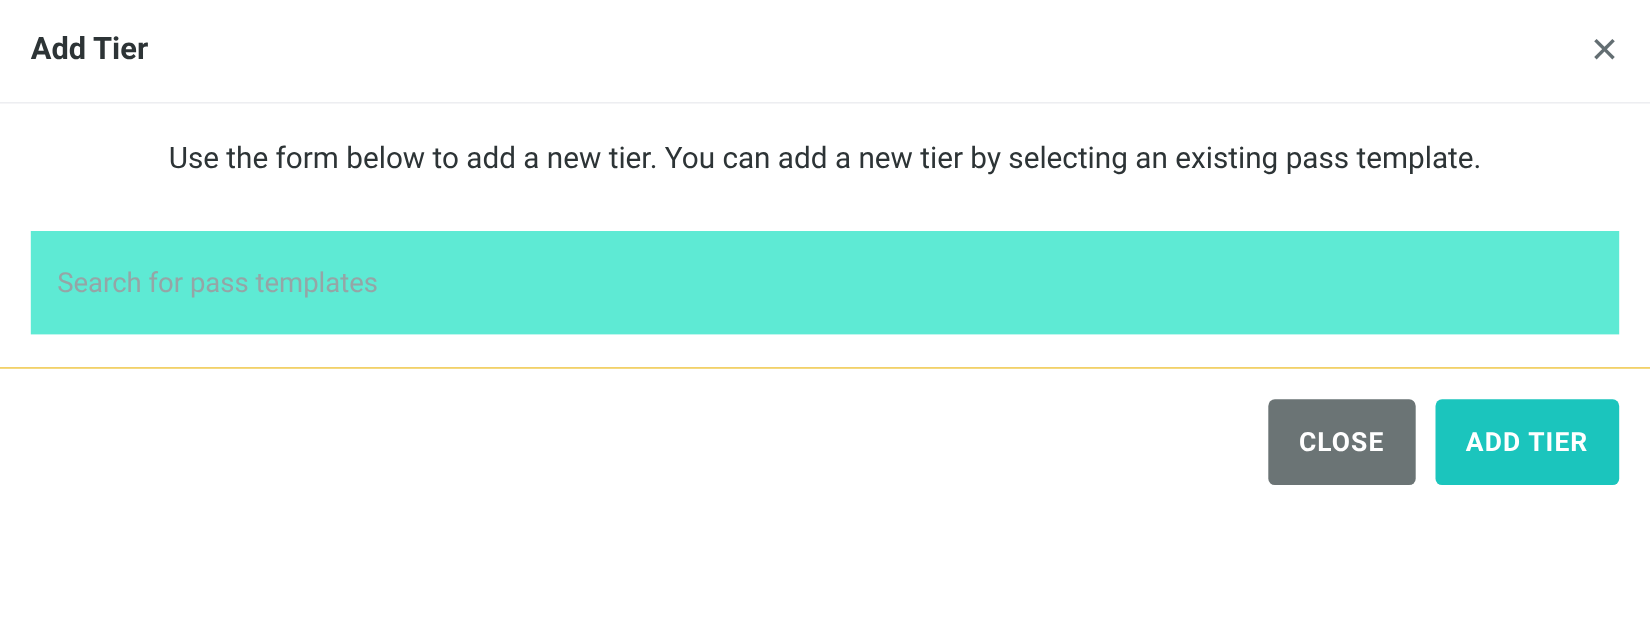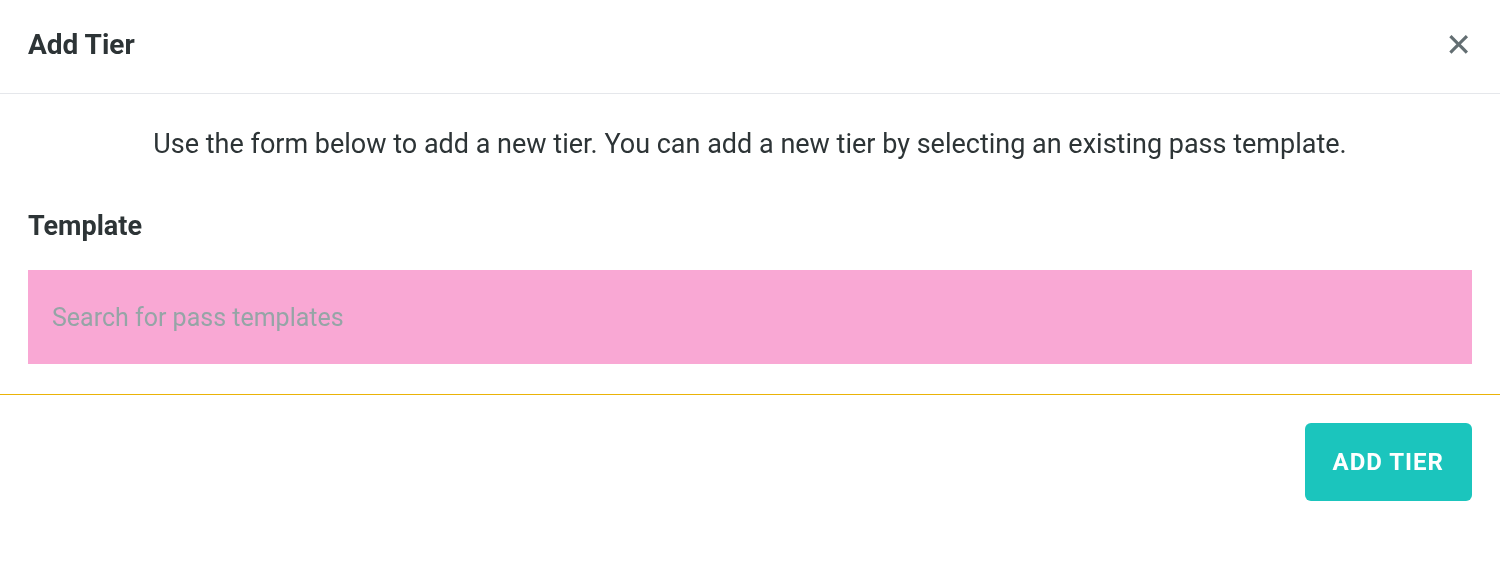--- a/index.html
+++ b/index.html
@@ -46,21 +46,21 @@
     }
     .field-label {
       font-size: 27px;
       font-weight: 700;
       color: #2d3436;
       margin-bottom: 28px;
     }
     .search-input {
       width: 100%;
       height: 94px;
-      background: #f9a8d4;
+      background: #5eead4;
       border: none;
       padding: 0 24px;
       font-size: 25px;
       color: #2d3436;
       font-family: inherit;
     }
     .search-input::placeholder {
       color: #95a5a6;
     }
     .modal-footer {
@@ -92,19 +92,19 @@
 </head>
 <body>
 
 <div class="modal-header">
   <h2 class="modal-title">Add Tier</h2>
   <span class="close-icon">✕</span>
 </div>
 
 <div class="modal-body">
   <p class="instruction-text">Use the form below to add a new tier. You can add a new tier by selecting an existing pass template.</p>
-  <div class="field-label">Template</div>
   <input type="text" class="search-input" placeholder="Search for pass templates" style="">
 </div>
 
 <div class="modal-footer">
+  <button class="btn btn-secondary">CLOSE</button>
   <button class="btn btn-primary">ADD TIER</button>
 </div>
 
 </body></html>

